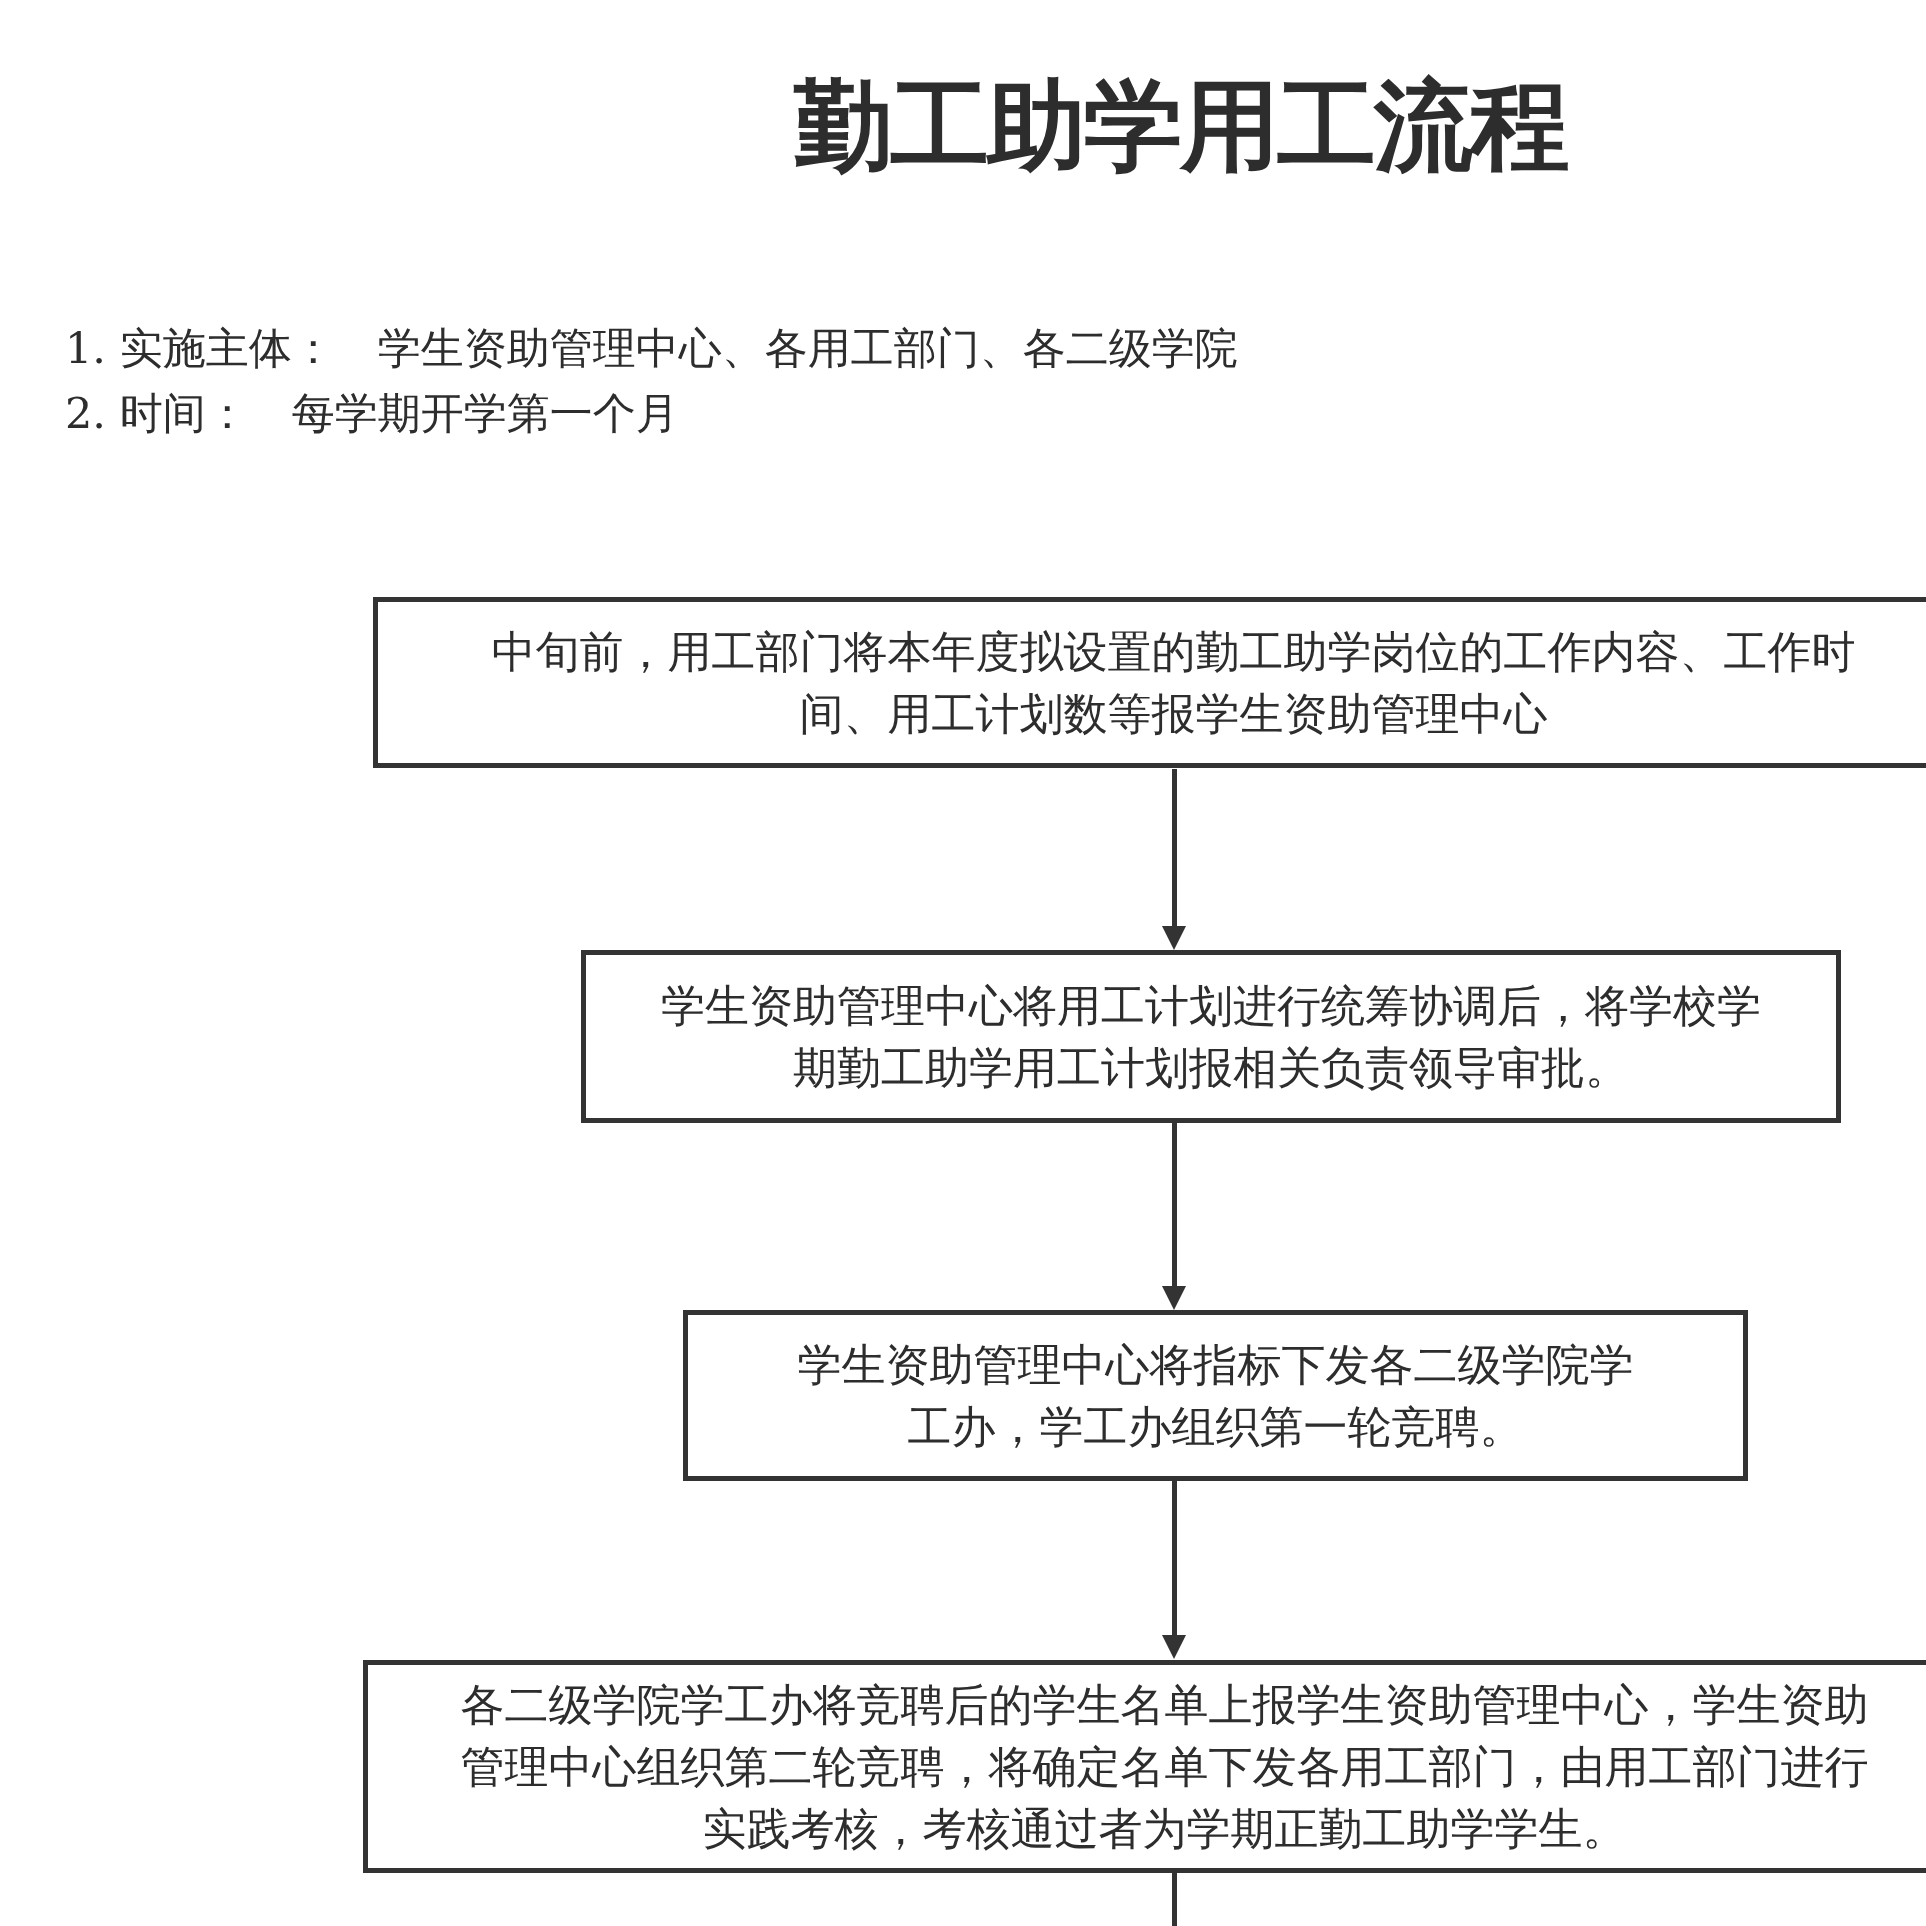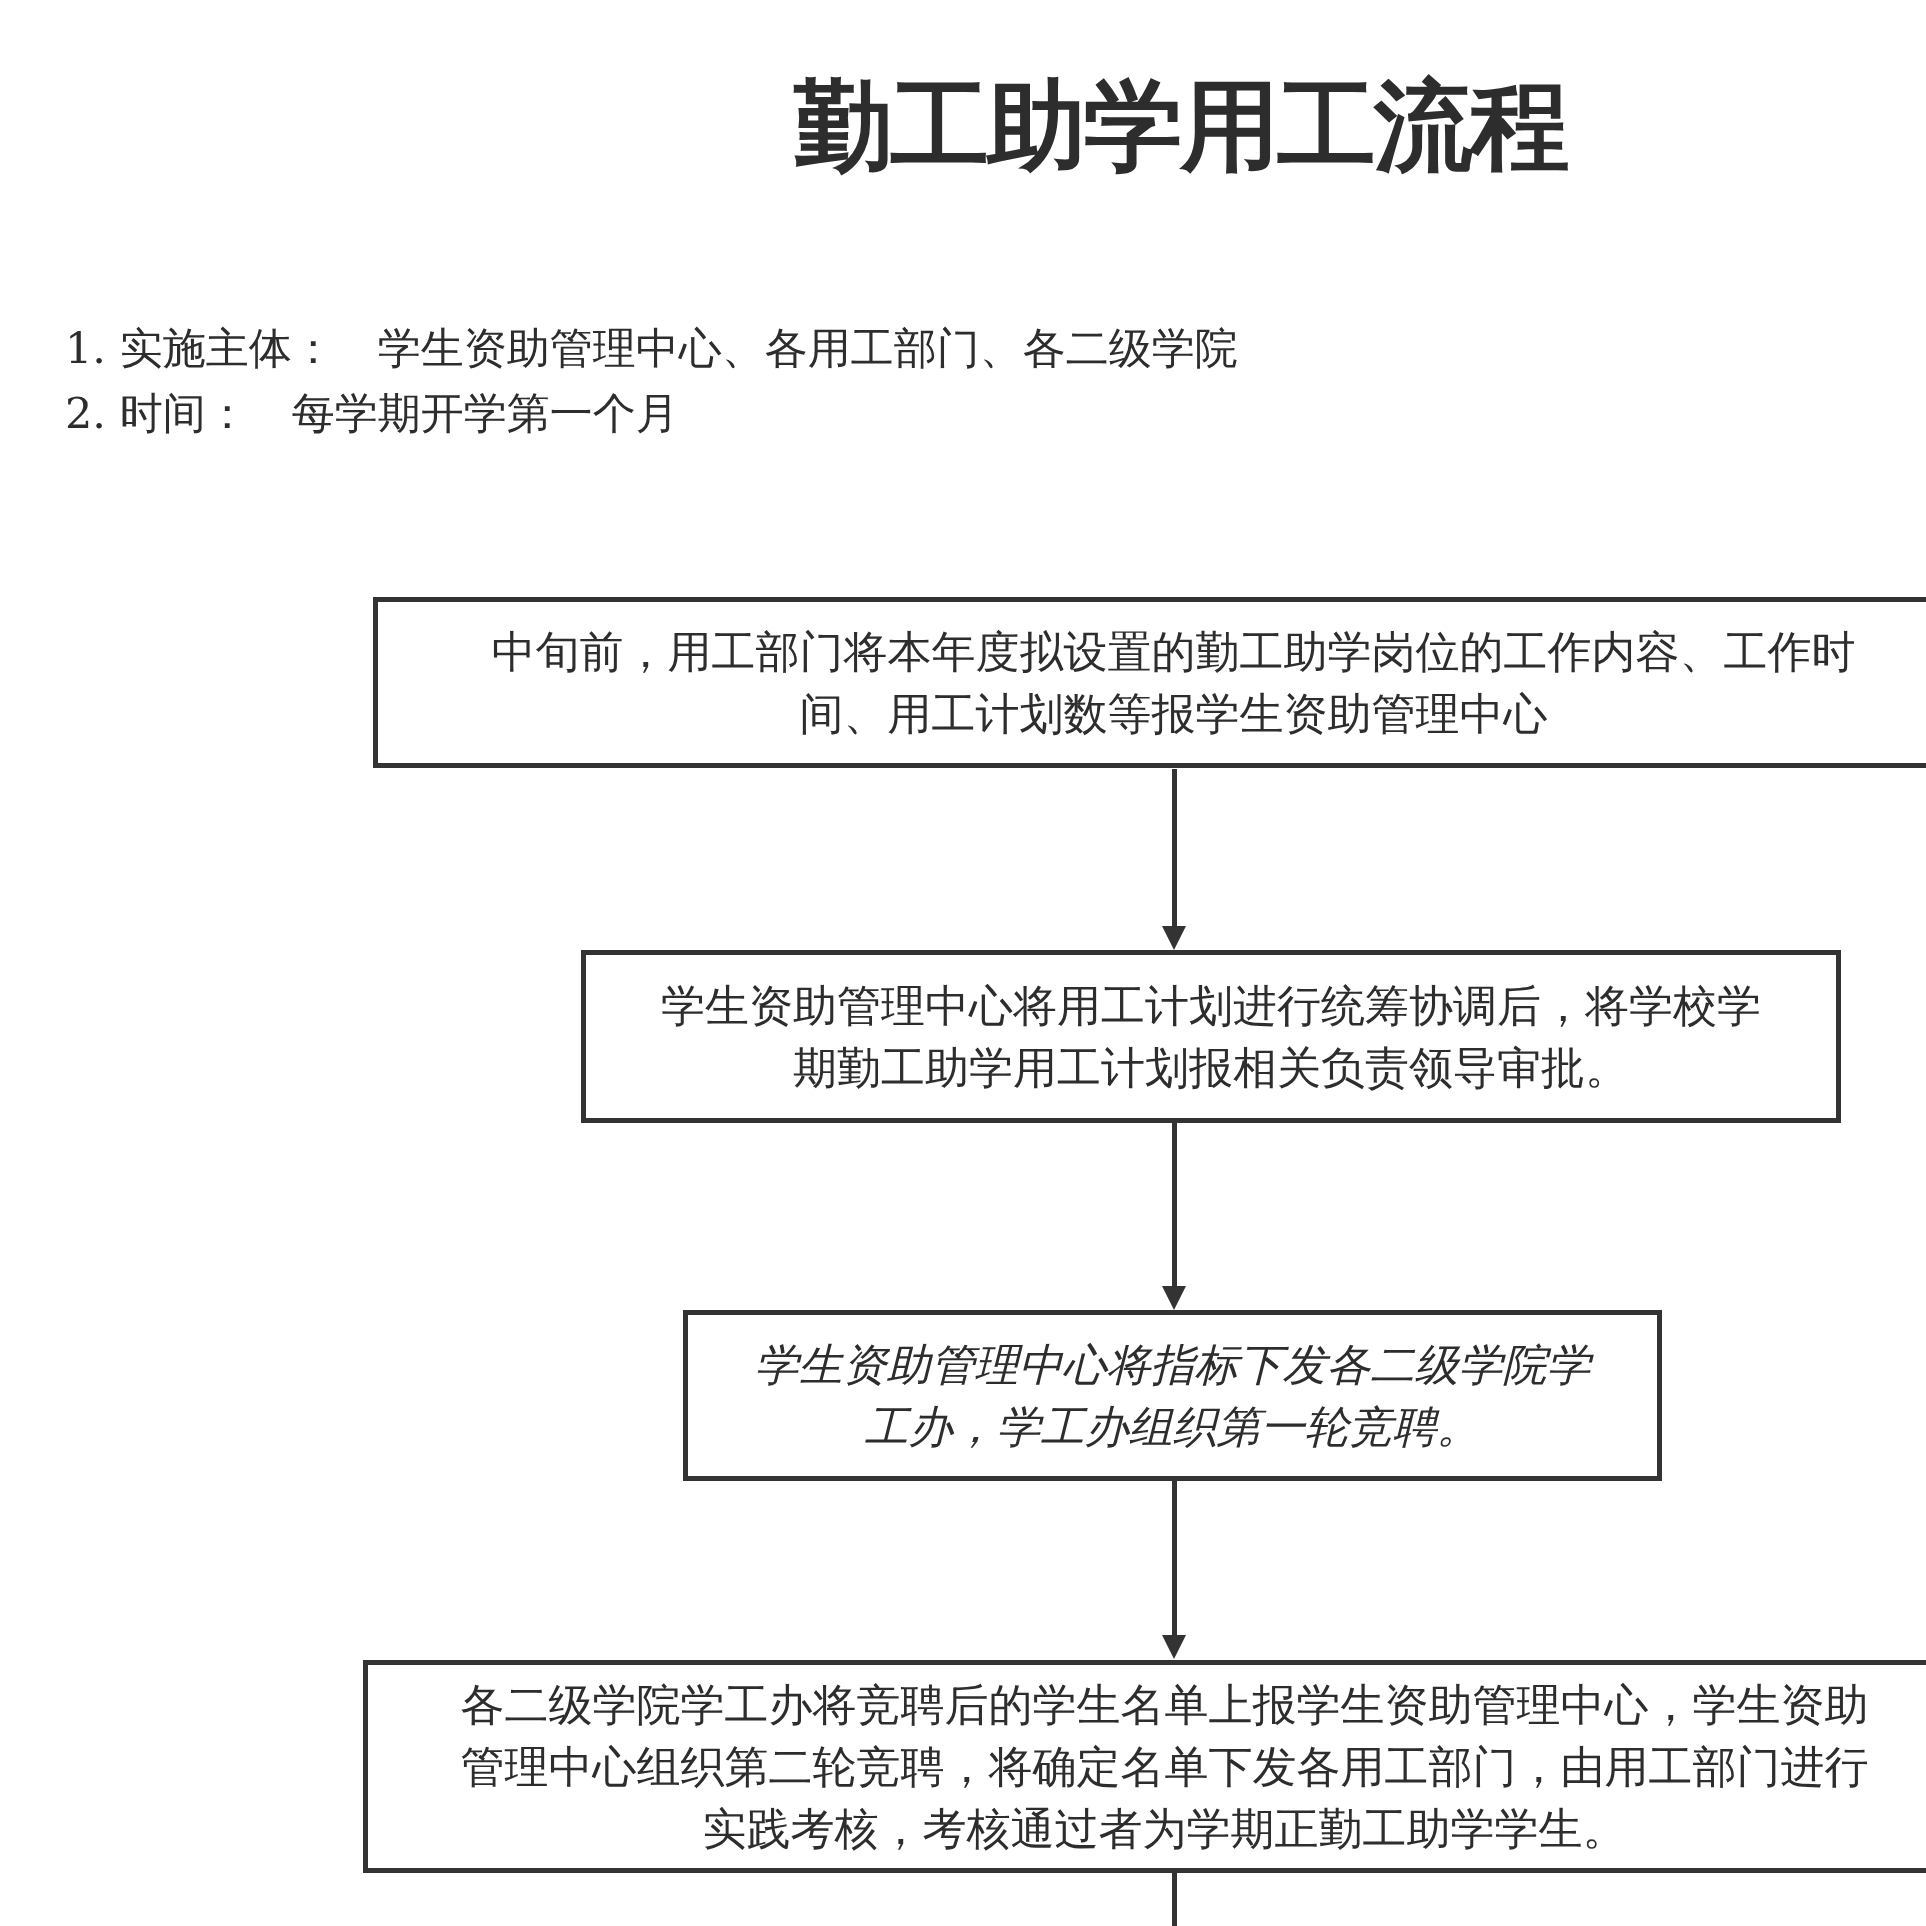--- a/index.html
+++ b/index.html
@@ -107,21 +107,21 @@
   <div class="flow-box" style="left:542px; top:950px; width:1260px; height:173px;margin-left:39px;">
     <div class="box-text">学生资助管理中心将用工计划进行统筹协调后，将学校学
 期勤工助学用工计划报相关负责领导审批。</div>
   </div>
 
   <div class="flow-arrow" style="left:1162px; top:1122px; height:188px;">
     <div class="arrow-shaft" style="height:165px;"></div>
     <div class="arrow-head"></div>
   </div>
 
-  <div class="flow-box" style="left:683px; top:1310px; width:979px; height:171px;font-style:italic;">
+  <div class="flow-box" style="left:683px; top:1310px; width:1065px; height:171px;">
     <div class="box-text">学生资助管理中心将指标下发各二级学院学
 工办，学工办组织第一轮竞聘。</div>
   </div>
 
   <div class="flow-arrow" style="left:1162px; top:1481px; height:178px;">
     <div class="arrow-shaft" style="height:156px;"></div>
     <div class="arrow-head"></div>
   </div>
 
   <div class="flow-box" style="left:363px; top:1660px; width:1603px; height:213px;">

